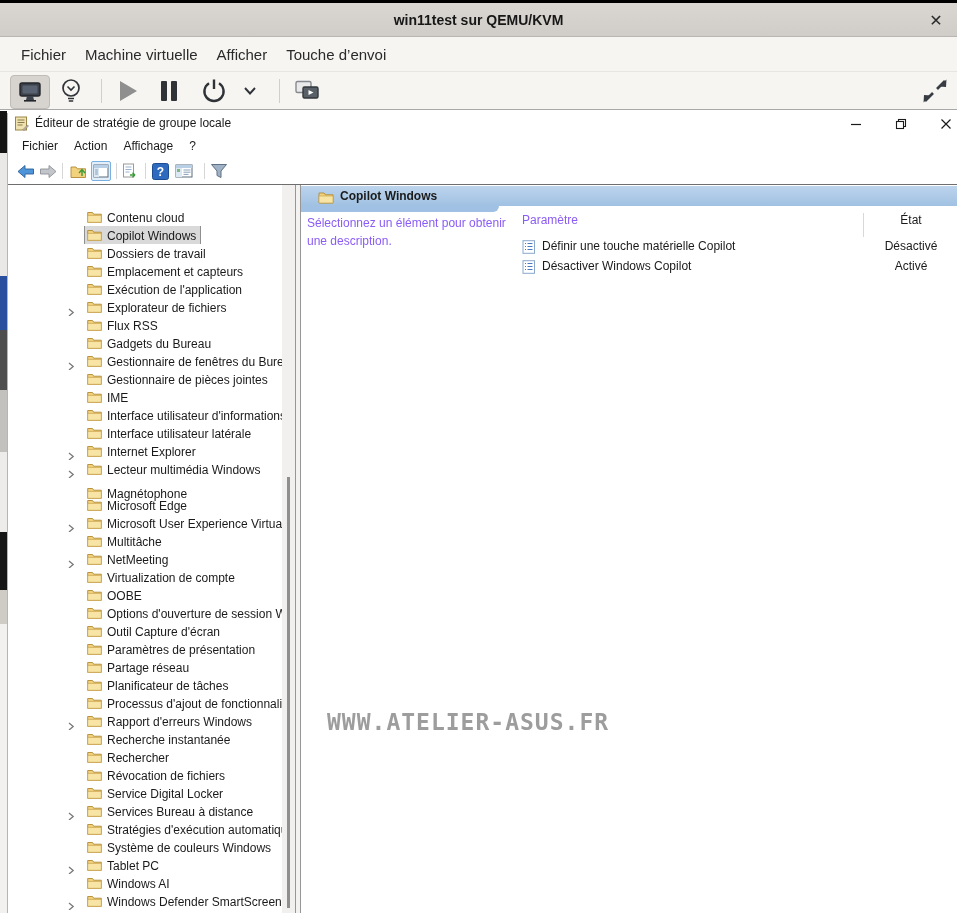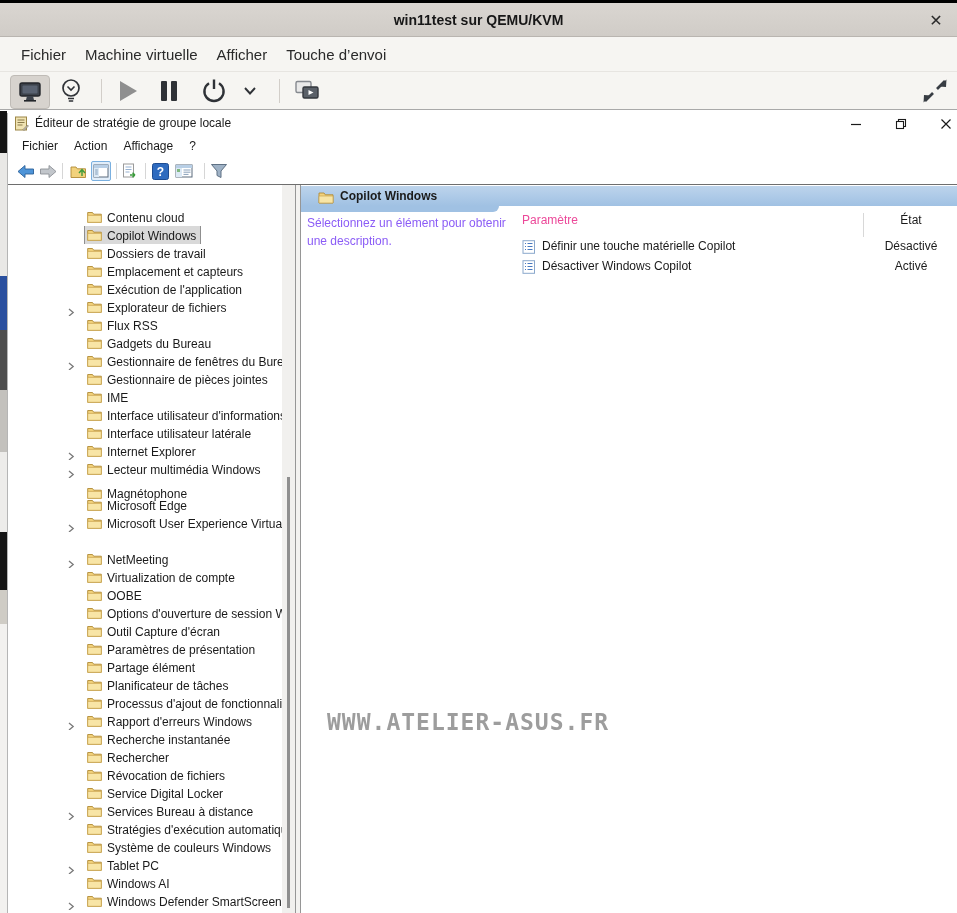--- a/index.html
+++ b/index.html
@@ -53,21 +53,21 @@
     border-left:1px solid #969696;border-right:1px solid #969696;box-sizing:border-box;}
   
   .rightpane{position:absolute;left:293px;top:72px;right:0;bottom:0;background:#fff;overflow:hidden;}
   .band{position:absolute;left:0;top:1px;right:0;height:20px;
     background:linear-gradient(#bdd4ec,#a0c1e3);display:flex;align-items:center;}
   .band-ext{position:absolute;left:0;top:21px;width:198px;height:6px;background:#a0c1e3;
     border-radius:0 0 12px 0;}
   .band-label{position:absolute;left:39px;font-size:12px;font-weight:bold;color:#1b1b1b;}
   .band-folder{position:absolute;left:17px;top:4px;}
   .desc{position:absolute;left:6px;font-size:12px;color:#8b5cf6;white-space:nowrap;}
-  .colhead{position:absolute;top:28px;font-size:12px;color:#ec4899;}
+  .colhead{position:absolute;top:28px;font-size:12px;color:#8b5cf6;}
   .colsep{position:absolute;left:562px;top:28px;width:1px;height:24px;background:#d8d8d8;}
   .statecell{position:absolute;left:562px;width:96px;text-align:center;font-size:12px;color:#1a1a1a;}
   .srow-icon{position:absolute;left:221px;}
   .srow-label{position:absolute;left:241px;font-size:12px;color:#1a1a1a;white-space:nowrap;}
   .watermark{position:absolute;left:26px;top:524px;font-family:"DejaVu Sans Mono",monospace;
     font-weight:bold;font-size:23px;letter-spacing:1px;color:#9d9d9d;}
 </style>
 </head>
 <body>
 
@@ -385,21 +385,21 @@
                 </svg></span>
               <span class="tlabel">Planificateur de tâches</span>
             </span>
           </div>
           <div class="trow" style="top: 473px;">
             <span class="tsel">
               <span><svg width="15" height="12" viewBox="0 0 15 12">
                   <path d="M0.7 1.5 h4.8 l1.2 1.7 H14.3 v8.1 H0.7 Z" fill="#f2d27c" stroke="#b08a36" stroke-width="0.9"></path>
                   <path d="M0.7 4.4 H14.3 V11.3 H0.7 Z" fill="#f8e5a6" stroke="#c9a44e" stroke-width="0.7"></path>
                 </svg></span>
-              <span class="tlabel">Partage élément</span>
+              <span class="tlabel">Partage réseau</span>
             </span>
           </div>
           <div class="trow" style="top: 455px;">
             <span class="tsel">
               <span><svg width="15" height="12" viewBox="0 0 15 12">
                   <path d="M0.7 1.5 h4.8 l1.2 1.7 H14.3 v8.1 H0.7 Z" fill="#f2d27c" stroke="#b08a36" stroke-width="0.9"></path>
                   <path d="M0.7 4.4 H14.3 V11.3 H0.7 Z" fill="#f8e5a6" stroke="#c9a44e" stroke-width="0.7"></path>
                 </svg></span>
               <span class="tlabel">Paramètres de présentation</span>
             </span>
@@ -443,20 +443,29 @@
           <div class="trow" style="top: 365px; text-align: right;">
             <span class="texp"><svg width="8" height="9" viewBox="0 0 8 9">
                 <path d="M2 1 L6.2 4.5 L2 8" fill="none" stroke="#7a7a7a" stroke-width="1.3"></path>
               </svg></span>
             <span class="tsel">
               <span><svg width="15" height="12" viewBox="0 0 15 12">
                   <path d="M0.7 1.5 h4.8 l1.2 1.7 H14.3 v8.1 H0.7 Z" fill="#f2d27c" stroke="#b08a36" stroke-width="0.9"></path>
                   <path d="M0.7 4.4 H14.3 V11.3 H0.7 Z" fill="#f8e5a6" stroke="#c9a44e" stroke-width="0.7"></path>
                 </svg></span>
               <span class="tlabel">NetMeeting</span>
+            </span>
+          </div>
+          <div class="trow" style="top: 347px;">
+            <span class="tsel">
+              <span><svg width="15" height="12" viewBox="0 0 15 12">
+                  <path d="M0.7 1.5 h4.8 l1.2 1.7 H14.3 v8.1 H0.7 Z" fill="#f2d27c" stroke="#b08a36" stroke-width="0.9"></path>
+                  <path d="M0.7 4.4 H14.3 V11.3 H0.7 Z" fill="#f8e5a6" stroke="#c9a44e" stroke-width="0.7"></path>
+                </svg></span>
+              <span class="tlabel">Multitâche</span>
             </span>
           </div>
           <div class="trow" style="top: 329px;">
             <span class="texp"><svg width="8" height="9" viewBox="0 0 8 9">
                 <path d="M2 1 L6.2 4.5 L2 8" fill="none" stroke="#7a7a7a" stroke-width="1.3"></path>
               </svg></span>
             <span class="tsel">
               <span><svg width="15" height="12" viewBox="0 0 15 12">
                   <path d="M0.7 1.5 h4.8 l1.2 1.7 H14.3 v8.1 H0.7 Z" fill="#f2d27c" stroke="#b08a36" stroke-width="0.9"></path>
                   <path d="M0.7 4.4 H14.3 V11.3 H0.7 Z" fill="#f8e5a6" stroke="#c9a44e" stroke-width="0.7"></path>

